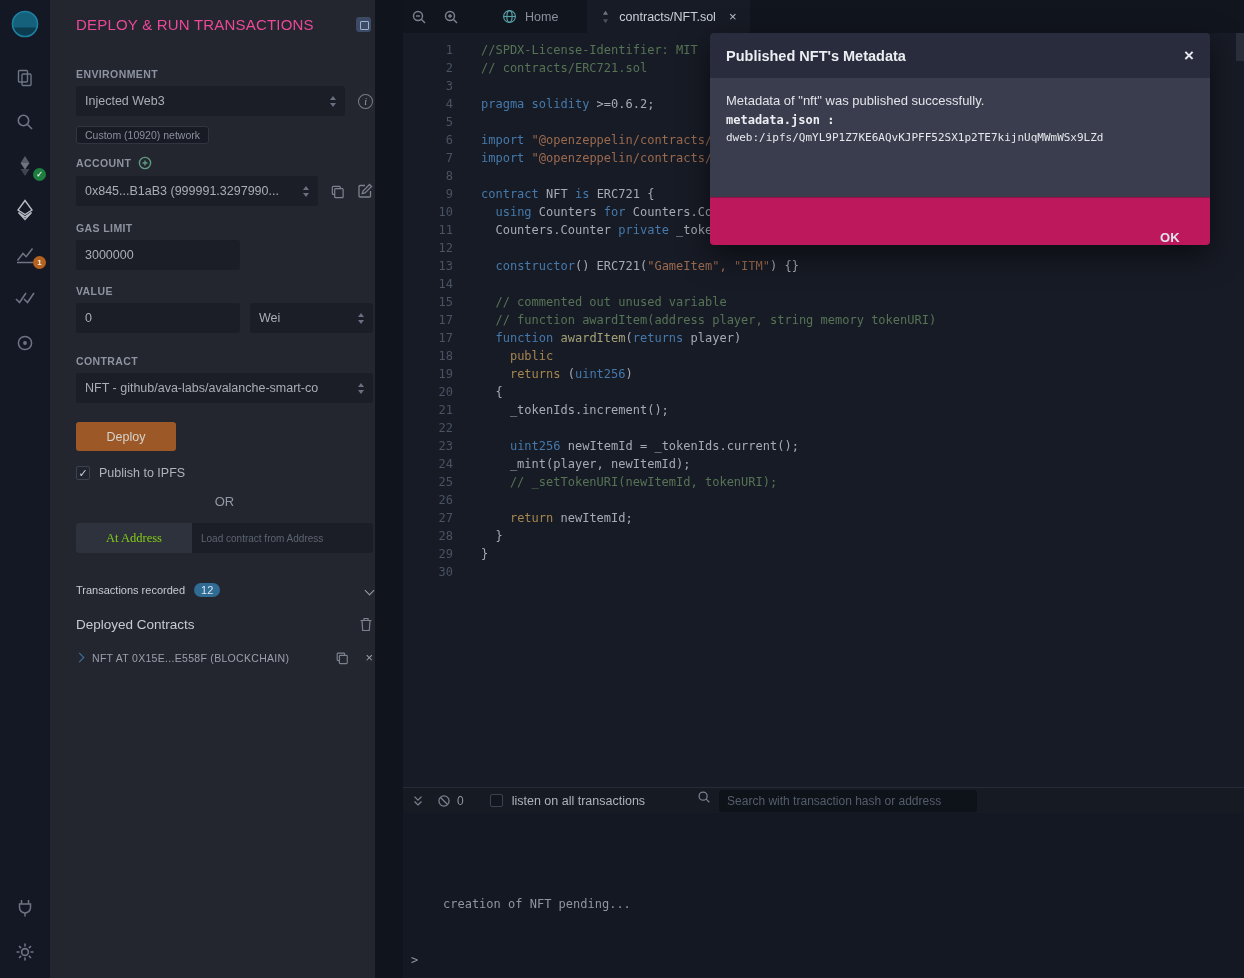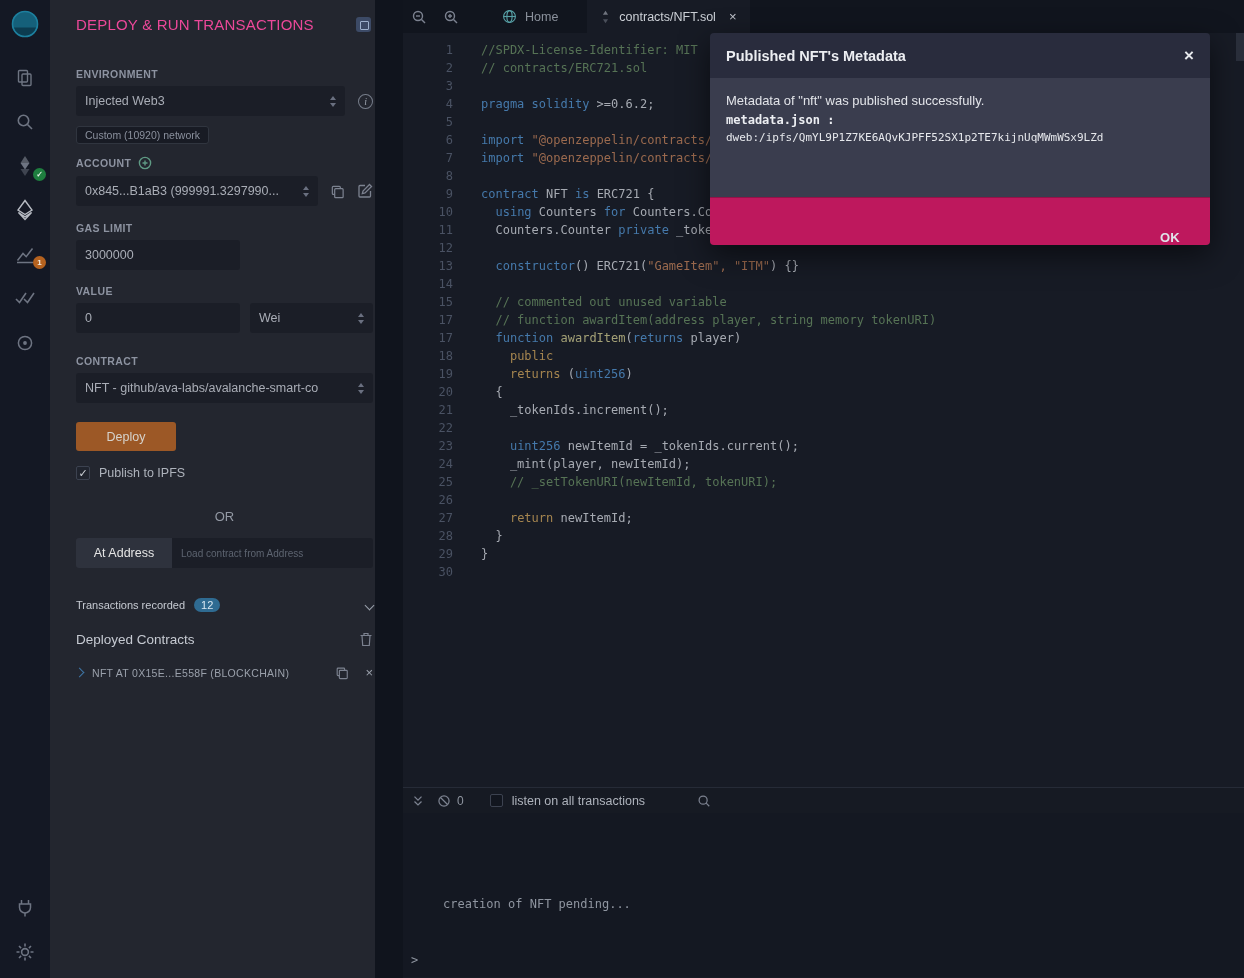--- a/index.html
+++ b/index.html
@@ -59,24 +59,24 @@
   .value-row .select { flex:1; }
   .f-contract { margin-top:22px; }
   .f-contract .select { width:297px; }
 
   .deploy-btn { margin-top:19px; width:100px; height:29px; background:#9c5826; border:none; border-radius:3px;
                 color:#d6d3cd; font-size:12.5px; font-family:inherit; cursor:pointer; display:block; }
   .ipfs-row { margin-top:15px; display:flex; align-items:center; gap:9px; }
   .cb { width:14px; height:14px; background:#20242e; border:1px solid #3c4250; border-radius:2px;
         color:#d0d4da; font-size:11px; line-height:12px; text-align:center; cursor:pointer; }
   .ipfs-label { font-size:12.5px; color:#aeb3bc; }
-  .or { margin-top:29px; width:297px; text-align:center; font-size:13px; color:#9399a4; }
+  .or { margin-top:14px; width:297px; text-align:center; font-size:13px; color:#9399a4; }
   .ataddr-row { margin-top:14px; display:flex; width:297px; }
-  .ataddr-btn { width:96px; height:30px; background:#2e323d; border:none; border-radius:3px 0 0 3px;
-                color:#e5e5e5; font-size:12.5px; font-family:Liberation Sans, sans-serif; cursor:pointer; flex:none; }
+  .ataddr-btn { width:116px; height:30px; background:#2e323d; border:none; border-radius:3px 0 0 3px;
+                color:#84cc16; font-size:12.5px; font-family:Liberation Serif, serif; cursor:pointer; flex:none; }
   .ataddr-input { flex:1; border-radius:0 3px 3px 0; font-size:10px; }
 
   .txr-row { margin-top:30px; display:flex; align-items:center; width:297px; }
   .txr-label { font-size:11px; color:#c6cad2; }
   .txr-badge { margin-left:9px; background:#2f6b92; color:#d9e7f1; font-size:11px; padding:1px 7px; border-radius:8px; }
   .chev-down { margin-left:auto; width:7px; height:7px; border-right:1.5px solid #9aa0ab; border-bottom:1.5px solid #9aa0ab; transform:rotate(45deg); cursor:pointer; }
   .dc-row { margin-top:20px; display:flex; align-items:center; width:297px; }
   .dc-label { font-size:13.5px; color:#c6cad2; }
   .dc-trash { margin-left:auto; display:flex; cursor:pointer; }
   .inst-row { margin-top:18px; display:flex; align-items:center; width:297px; }
@@ -519,20 +519,21 @@
         <span class="t-count">0</span>
         <span class="cb2"></span>
         <span class="listen-label">listen on all transactions</span>
         <span class="t-search">
           <span class="t-icon">
             <svg class="icn" width="14" height="14" viewBox="0 0 16 16" fill="none" stroke="#7c8290" stroke-width="1.4">
               <circle cx="7" cy="7" r="4.6"></circle>
                 <path d="M10.5 10.5L14 14"></path>
             </svg>
           </span>
+          <input class="t-input" type="text" placeholder="Search with transaction hash or address" style="">
         </span>
       </div>
       <div class="term-body">
         <div class="term-out">creation of NFT pending...</div>
         <div class="term-prompt">&gt;</div>
       </div>
     </div>
   </main>
 
   <div class="modal">

